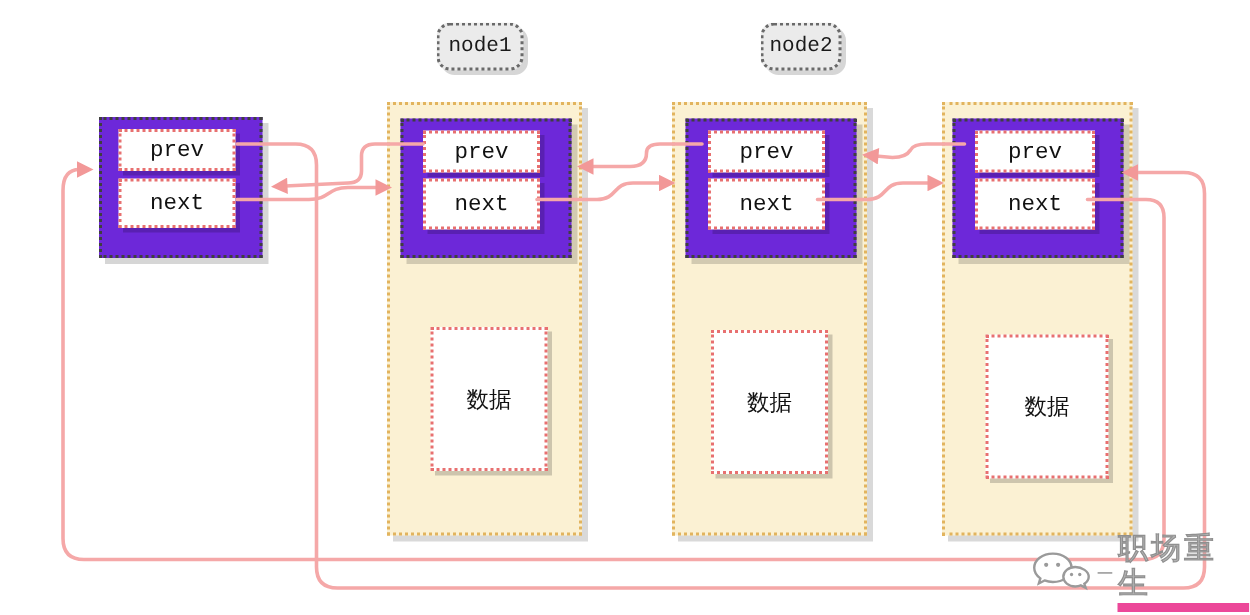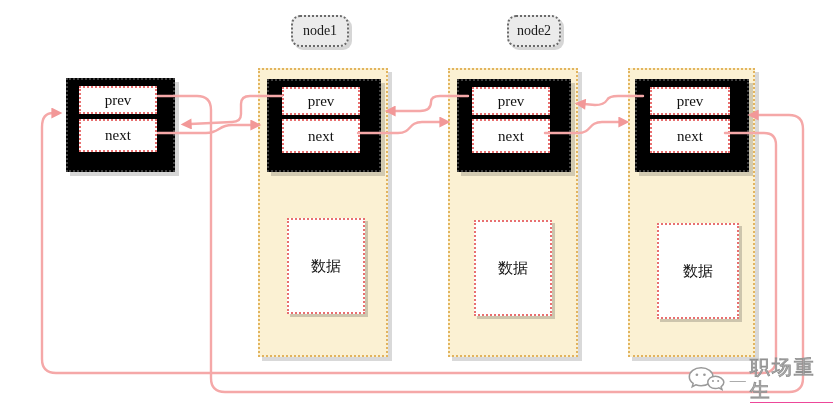--- a/index.html
+++ b/index.html
@@ -1,53 +1,53 @@
 <!DOCTYPE html>
 <html><head>
 <meta charset="utf-8">
 <style>
   html,body{margin:0;padding:0;background:#fff;}
   #stage{
     position:relative;width:833px;height:410px;background:#ffffff;overflow:hidden;
-    font-family:Liberation Serif, serif;
+    font-family:Liberation Mono, monospace;
   }
   .abs{position:absolute;}
   
   .chip{
     background:#ebebeb;border:2px dotted #6a6a6a;border-radius:9px;
     box-shadow:3px 3px 0 rgba(0,0,0,0.16);
     display:flex;align-items:center;justify-content:center;
     font-size:14px;color:#1a1a1a;
   }
   
   .node-card{
     background:#fbf1d3;border:2px dotted #e2b45e;
     box-shadow:4px 4px 0 rgba(0,0,0,0.15);
   }
   
   .ptr-box{
-    background:#000000;border:2px dotted #3f3f3f;
+    background:#6d28d9;border:2px dotted #3f3f3f;
     box-shadow:4px 4px 0 rgba(0,0,0,0.16);
   }
   
   .field{
     background:#ffffff;border:2px dotted #e87070;
     box-shadow:3px 3px 0 rgba(0,0,0,0.18);
     display:flex;align-items:center;justify-content:center;
     font-size:15px;color:#111;
   }
   svg.arrows{position:absolute;left:0;top:0;pointer-events:none;}
   
   .watermark{
     display:flex;align-items:center;gap:4px;color:#a9a9a9;
   }
   .wm-text{
     font-size:20px;letter-spacing:2px;color:#b3b3b3;
     -webkit-text-stroke:0.8px #8f8f8f;
-    border-bottom:1px solid #ec4899;line-height:1.15;
+    border-bottom:6px solid #ec4899;line-height:1.15;
   }
   .wm-dash{font-size:16px;color:#9e9e9e;}
 </style>
 </head>
 <body>
 
 <div id="stage">
 
   <div class="chip abs" style="left:291px;top:15px;width:54px;height:28px;">node1</div>
   <div class="chip abs" style="left:487px;top:15px;width:50px;height:28px;margin-left:20px;">node2</div>

